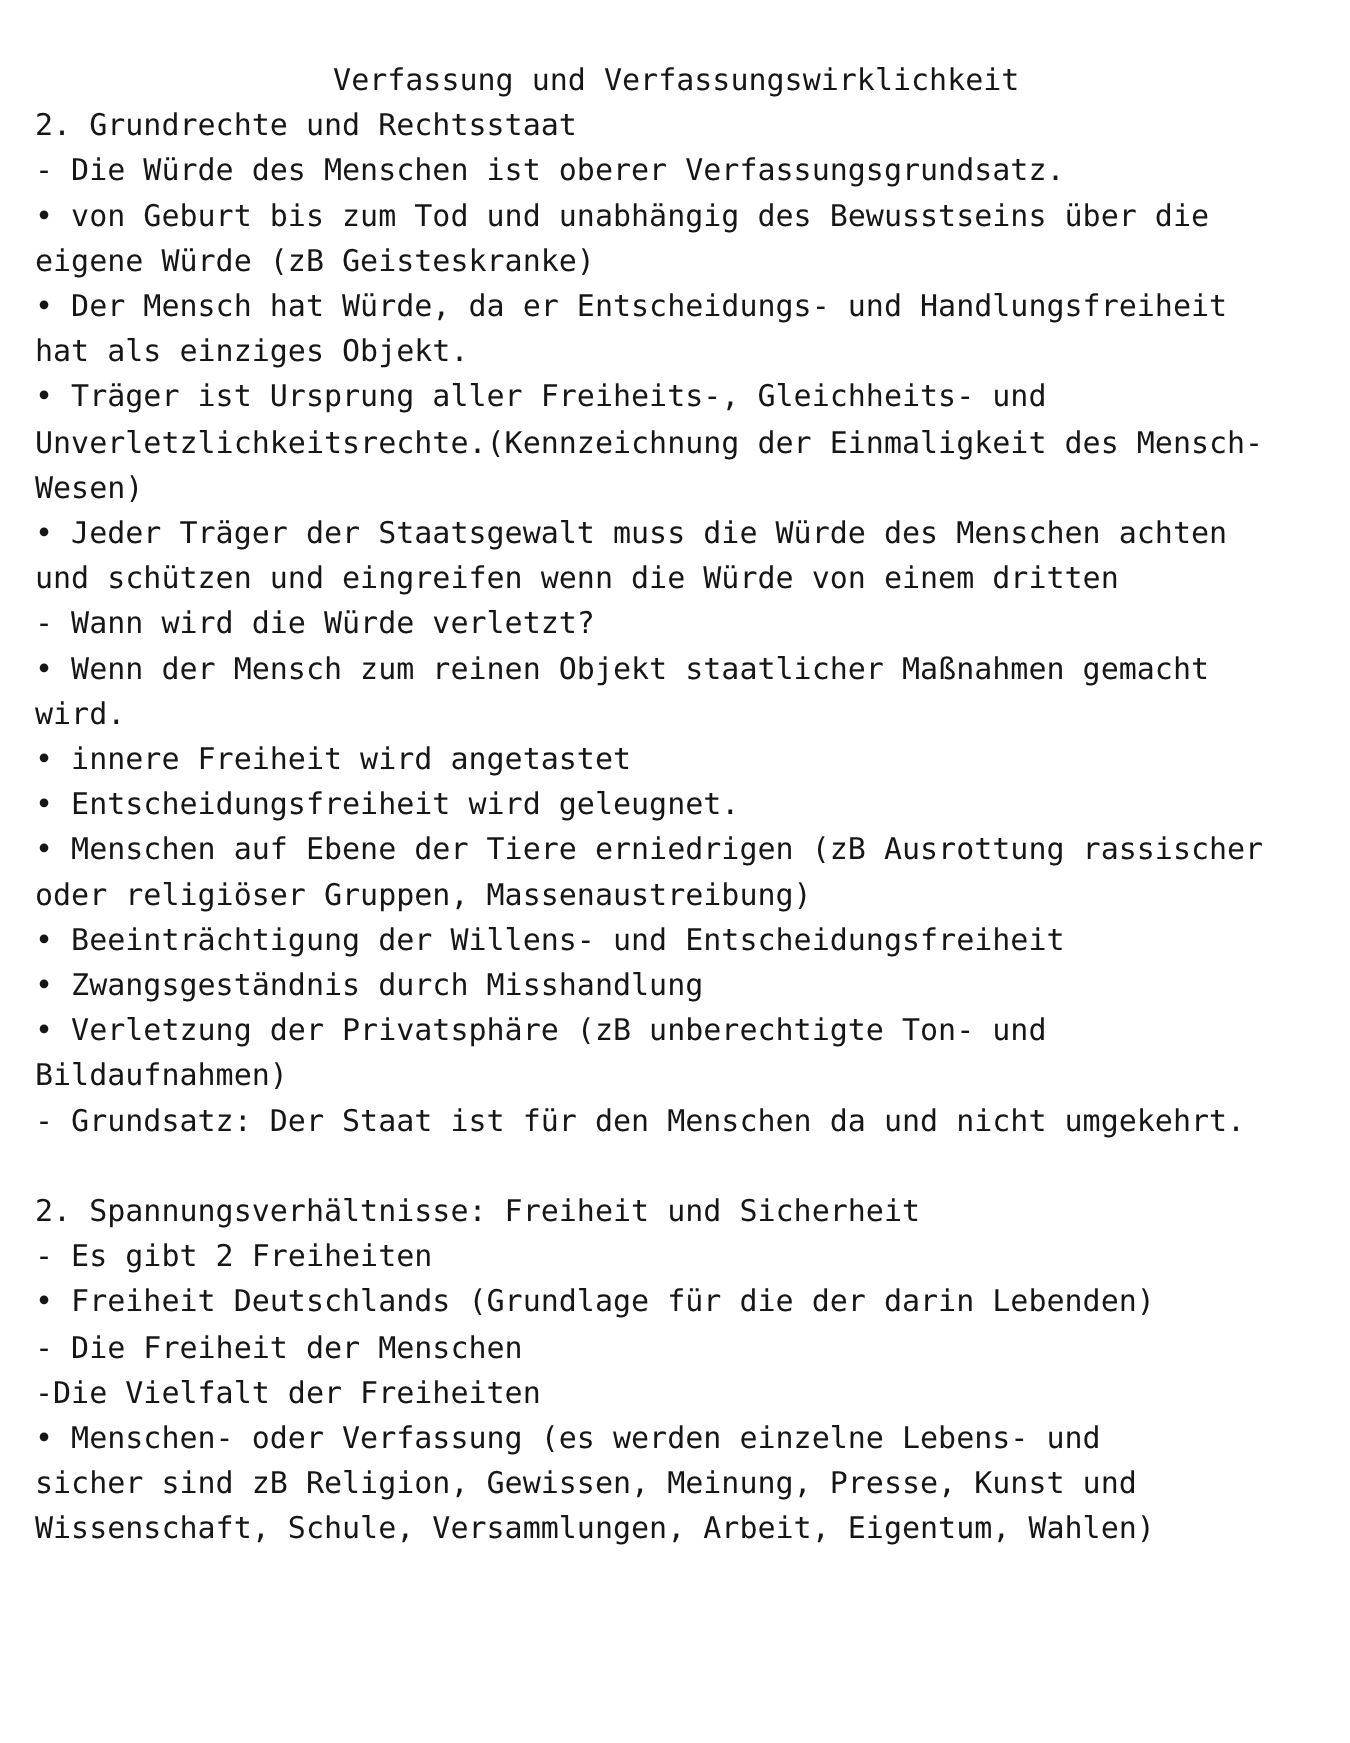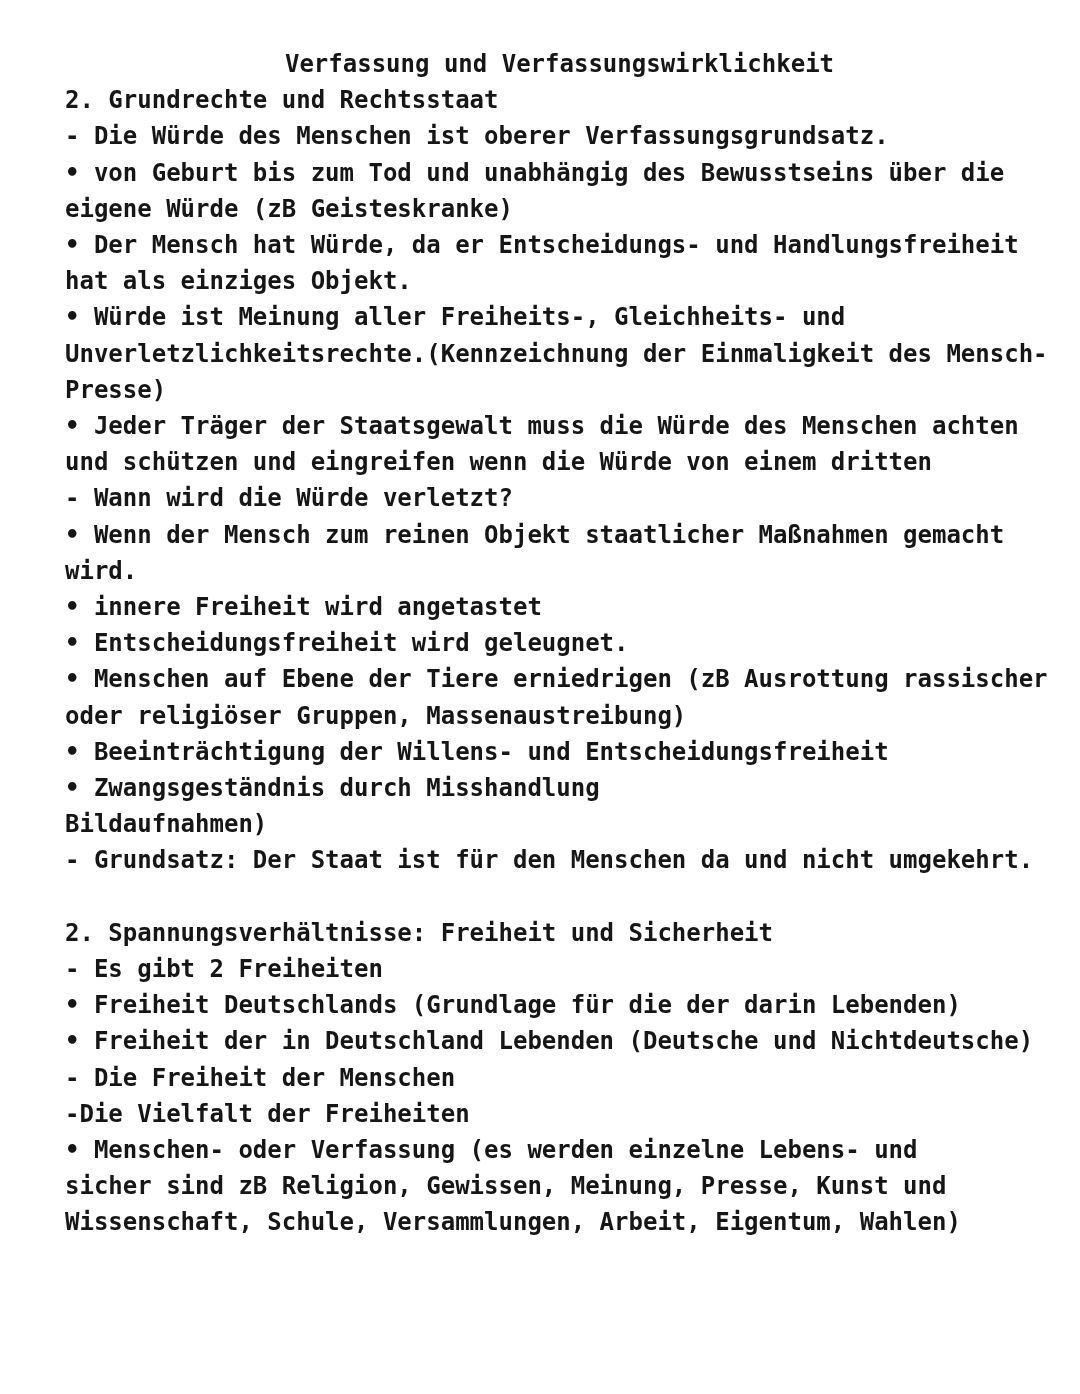--- a/index.html
+++ b/index.html
@@ -15,58 +15,57 @@
     background: #ffffff;
     padding: 46px 26px 0 28px;
     font-family: "DejaVu Sans Mono", monospace;
     color: #161616;
   }
   .line {
     font-size: 24px;
     line-height: 36.2px;
     min-height: 36.2px;
     white-space: pre;
-    font-weight: 700;
-    margin-left: 37px;
+    font-weight: 400;
   }
   .title-line {
     text-align: center;
     white-space: normal;
   }
 </style>
 </head>
 <body>
 
 <div class="page">
   <div class="line title-line">Verfassung und Verfassungswirklichkeit</div>
   <div class="line">2. Grundrechte und Rechtsstaat</div>
   <div class="line">- Die Würde des Menschen ist oberer Verfassungsgrundsatz.</div>
   <div class="line">• von Geburt bis zum Tod und unabhängig des Bewusstseins über die</div>
   <div class="line">eigene Würde (zB Geisteskranke)</div>
   <div class="line">• Der Mensch hat Würde, da er Entscheidungs- und Handlungsfreiheit</div>
   <div class="line">hat als einziges Objekt.</div>
-  <div class="line">• Würde ist Meinung aller Freiheits-, Gleichheits- und</div>
+  <div class="line">• Träger ist Ursprung aller Freiheits-, Gleichheits- und</div>
   <div class="line">Unverletzlichkeitsrechte.(Kennzeichnung der Einmaligkeit des Mensch-</div>
-  <div class="line">Presse)</div>
+  <div class="line">Wesen)</div>
   <div class="line">• Jeder Träger der Staatsgewalt muss die Würde des Menschen achten</div>
   <div class="line">und schützen und eingreifen wenn die Würde von einem dritten</div>
   <div class="line">- Wann wird die Würde verletzt?</div>
   <div class="line">• Wenn der Mensch zum reinen Objekt staatlicher Maßnahmen gemacht</div>
   <div class="line">wird.</div>
   <div class="line">• innere Freiheit wird angetastet</div>
   <div class="line">• Entscheidungsfreiheit wird geleugnet.</div>
   <div class="line">• Menschen auf Ebene der Tiere erniedrigen (zB Ausrottung rassischer</div>
   <div class="line">oder religiöser Gruppen, Massenaustreibung)</div>
   <div class="line">• Beeinträchtigung der Willens- und Entscheidungsfreiheit</div>
   <div class="line">• Zwangsgeständnis durch Misshandlung</div>
+  <div class="line">• Verletzung der Privatsphäre (zB unberechtigte Ton- und</div>
   <div class="line">Bildaufnahmen)</div>
   <div class="line">- Grundsatz: Der Staat ist für den Menschen da und nicht umgekehrt.</div>
   <div class="line"></div>
   <div class="line">2. Spannungsverhältnisse: Freiheit und Sicherheit</div>
   <div class="line">- Es gibt 2 Freiheiten</div>
   <div class="line">• Freiheit Deutschlands (Grundlage für die der darin Lebenden)</div>
-  <div class="line">• Freiheit der in Deutschland Lebenden (Deutsche und Nichtdeutsche)</div>
   <div class="line">- Die Freiheit der Menschen</div>
   <div class="line">-Die Vielfalt der Freiheiten</div>
   <div class="line">• Menschen- oder Verfassung (es werden einzelne Lebens- und</div>
   <div class="line">sicher sind zB Religion, Gewissen, Meinung, Presse, Kunst und</div>
   <div class="line">Wissenschaft, Schule, Versammlungen, Arbeit, Eigentum, Wahlen)</div>
 </div>
 
 </body></html>

